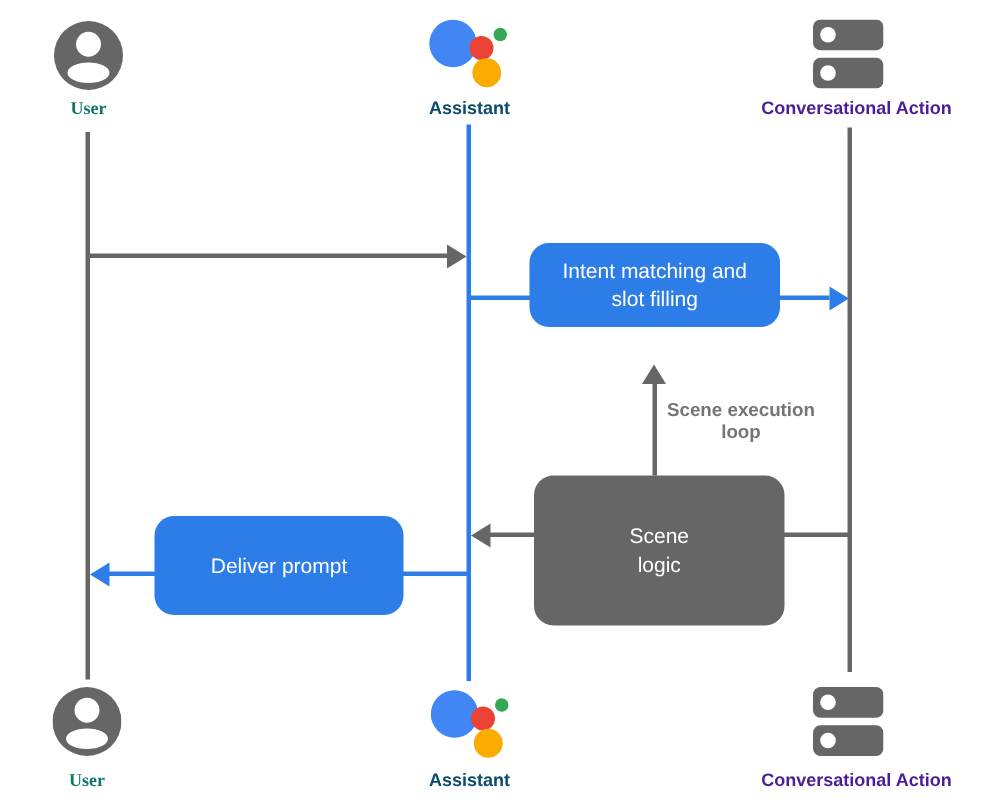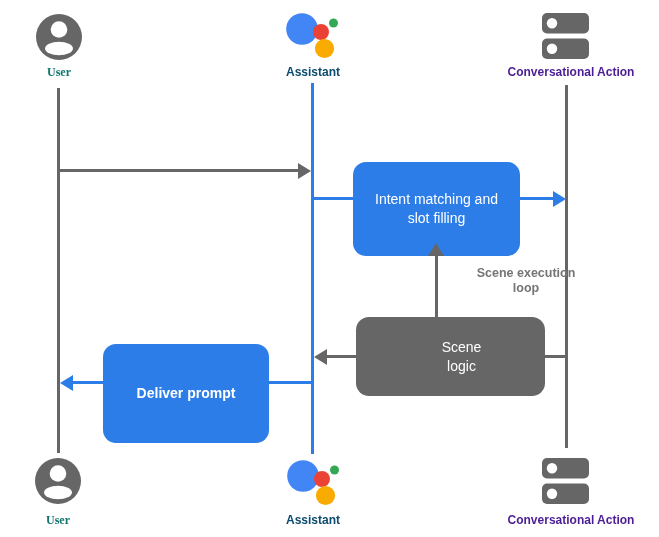--- a/index.html
+++ b/index.html
@@ -65,33 +65,33 @@
   <div class="vline gray" style="left:435px;top:255px;height:62px;"></div>
   <div class="ah up" style="left:428px;top:243px;"></div>
 
   <div class="hline gray" style="left:326px;top:355px;width:240px;"></div>
   <div class="ah left gray" style="left:314px;top:349px;"></div>
 
   <div class="hline blue" style="left:71px;top:381px;width:241px;"></div>
   <div class="ah left blue" style="left:60px;top:375px;"></div>
 
 
-  <div class="node blue" style="left:353px;top:162px;width:167px;height:94px;">
+  <div class="node blue" style="left:353px;top:162px;width:167px;height:56px;">
     <span style="width:130px;">Intent matching and slot filling</span>
   </div>
 
-  <div class="node gray" style="left:356px;top:317px;width:167px;height:79px;padding-left:22px;">
+  <div class="node gray" style="left:356px;top:317px;width:167px;height:100px;">
     <span style="width:60px;">Scene logic</span>
   </div>
 
-  <div class="node blue" style="left:103px;top:344px;width:166px;height:99px;font-weight:bold;">
+  <div class="node blue" style="left:103px;top:344px;width:166px;height:66px;">
     <span>Deliver prompt</span>
   </div>
 
-  <div class="annotation" style="left:467px;top:266px;width:118px;">Scene execution loop</div>
+  <div class="annotation" style="left:435px;top:266px;width:118px;">Scene execution loop</div>
 
   <div class="icon" style="left:36px;top:14px;">
     <svg width="46" height="46" viewBox="0 0 46 46">
       <circle cx="23" cy="23" r="23" fill="#666666"></circle>
       <circle cx="23" cy="15.5" r="8.3" fill="#ffffff"></circle>
       <ellipse cx="23" cy="34.5" rx="14" ry="6.8" fill="#ffffff"></ellipse>
     </svg>
   </div>
   <div class="actor-label dark" style="left:19px;top:65px;width:80px;">User</div>
 

